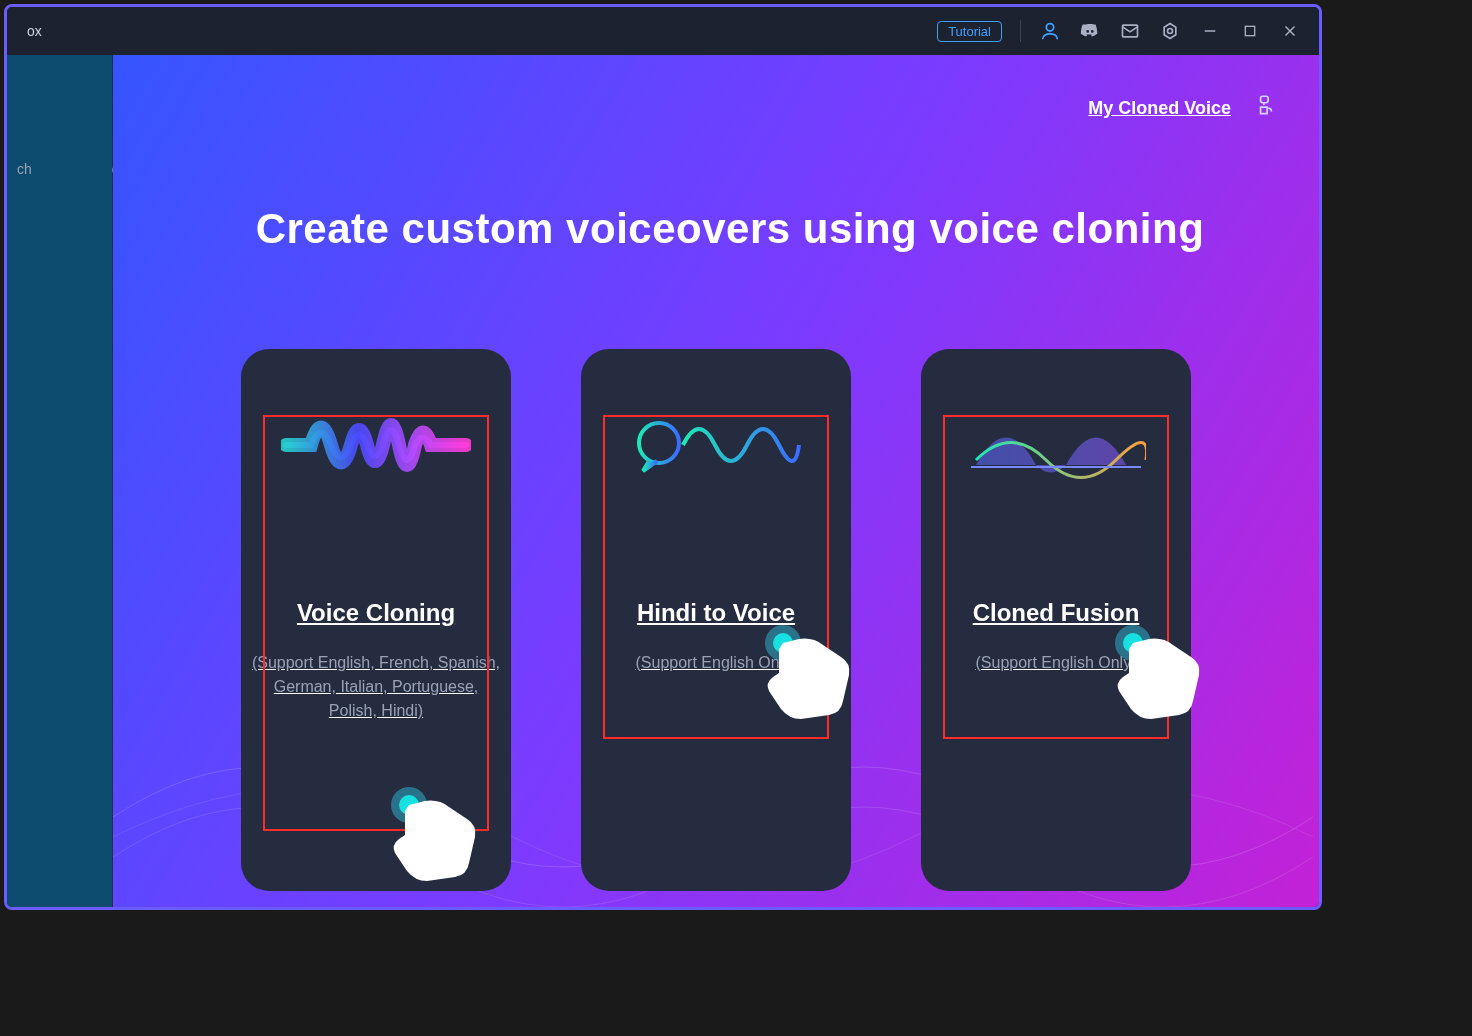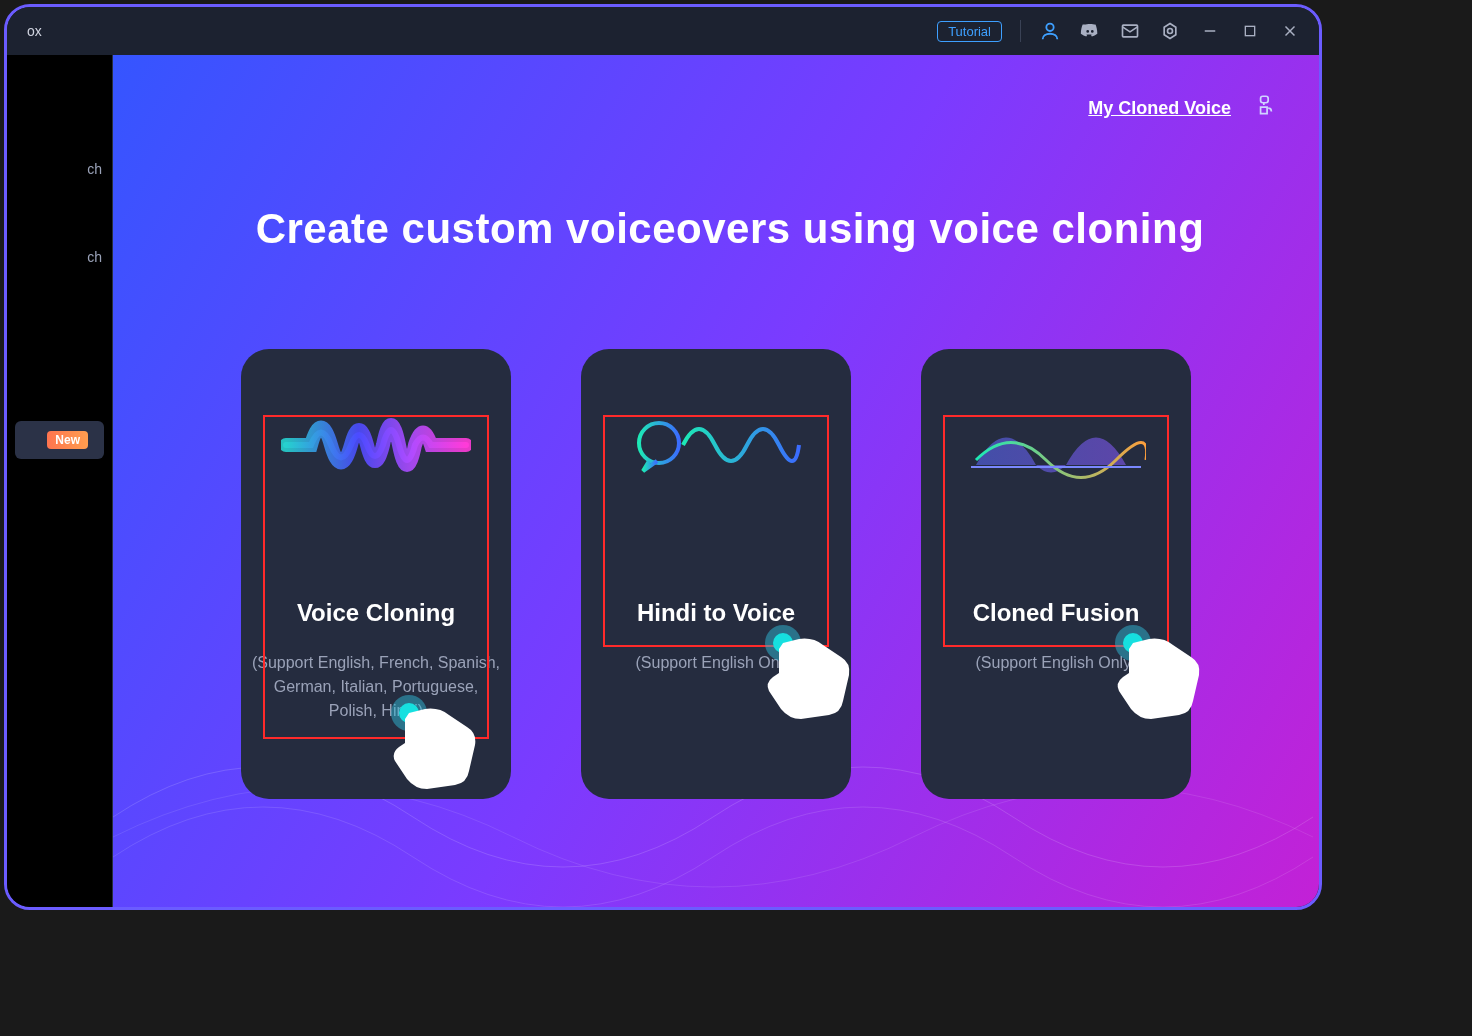--- a/index.html
+++ b/index.html
@@ -11,21 +11,21 @@
     position: relative;
     overflow: hidden;
   }
   .window {
     position: absolute;
     top: 4px;
     left: 4px;
     right: 150px;
     height: 906px;
     background: #1f2533;
-    border-radius: 26px;
+    border-radius: 8px;
     border: 3px solid #6b5cff;
     overflow: hidden;
     display: flex;
     flex-direction: column;
   }
   .titlebar {
     height: 48px;
     background: #1c2230;
     display: flex;
     align-items: center;
@@ -48,24 +48,24 @@
   .tb-icon { width:22px; height:22px; display:flex; align-items:center; justify-content:center; cursor:pointer; color:#a9b0c2; }
   .tb-icon.user { color:#3ea0ff; }
 
   .body {
     flex: 1;
     display: flex;
     min-height: 0;
   }
   .sidebar {
     width: 106px;
-    background: #000000;
+    background: #0c4a6e;
     border-right: 1px solid #272e40;
     display: flex;
-    flex-direction: column;
+    flex-direction: row;
     gap: 60px;
     padding-top: 100px;
     color: #9aa2b8;
     font-size: 14px;
   }
   .side-item { padding: 6px 10px; text-align:right; }
   .side-item.sel {
     background: #2b3247;
     border-radius: 6px;
     margin: 0 8px;
@@ -101,28 +101,29 @@
     position:absolute; top:150px; left:0; right:0;
     text-align:center; color:#fff; font-size:42px; font-weight:700;
     letter-spacing:.5px;
     margin-left:28px;
   }
   .cards {
     position:absolute; top:294px; left:0; right:0;
     display:flex; justify-content:center; gap:70px;
   }
   .card {
-    width: 270px; height: 450px;
+    width: 270px; height: 542px;
     background: #252c3f;
     border-radius: 28px;
     position:relative;
     padding: 30px 10px;
     color:#fff;
     text-align:center;
     cursor:pointer;
+    text-decoration:underline;
   }
   .card .title { font-size:24px; font-weight:700; margin-top:220px; }
   .card .sub { font-size:16px; color:#9aa2b8; margin-top:24px; line-height:1.5; }
   .card .iconzone {
     position:absolute; top:56px; left:0; right:0;
     display:flex; justify-content:center;
   }
   .redbox {
     position:absolute; top:66px; left:22px; right:22px; bottom:88px;
     border:2px solid #ff2a2a; pointer-events:none;

